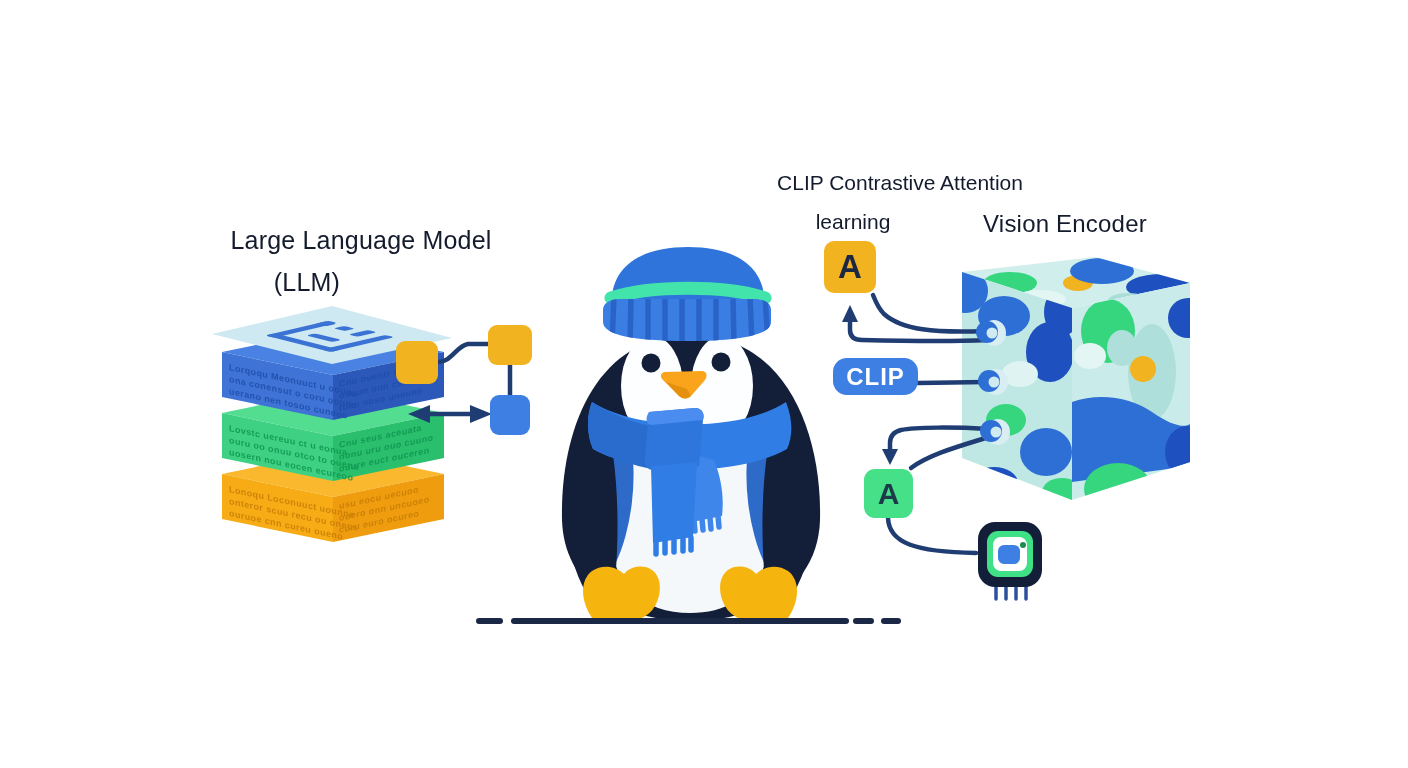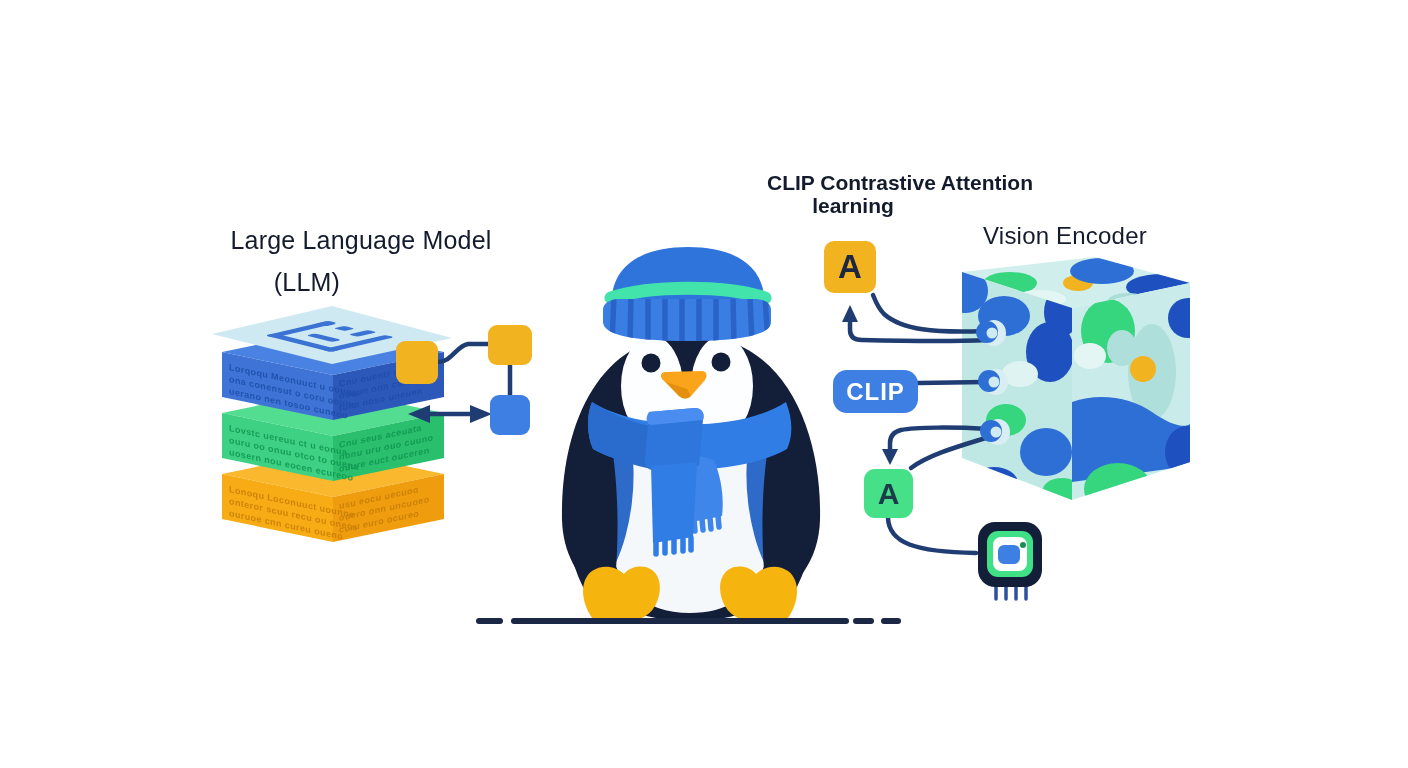--- a/index.html
+++ b/index.html
@@ -2,30 +2,30 @@
 <html><head>
 <meta charset="utf-8">
 <style>
   html,body{margin:0;padding:0;background:#ffffff;}
   .stage{position:relative;width:1408px;height:768px;background:#ffffff;overflow:hidden;
          font-family:"Liberation Sans", sans-serif;}
   .stage svg{position:absolute;left:0;top:0;}
   .heading{position:absolute;color:#141b2d;font-weight:400;text-align:center;letter-spacing:.2px;}
   .llm-title{left:200px;top:226px;width:322px;font-size:25px;}
   .llm-subtitle{left:247px;top:268px;width:120px;font-size:25px;text-align:center;}
-  .vision-title{left:965px;top:222px;width:200px;font-size:24px;}
+  .vision-title{left:965px;top:210px;width:200px;font-size:24px;}
   .clip-caption{position:absolute;left:765px;top:171px;width:270px;color:#141b2d;
-                font-size:21px;font-weight:700;text-align:center;line-height:23px;}
-  .clip-caption .shift{transform:translateX(-47px);}
+                font-size:21px;font-weight:400;text-align:center;line-height:23px;}
+  .clip-caption .shift{transform:translateX(-47px);margin-top:16px;}
   .badge{position:absolute;display:flex;align-items:center;justify-content:center;
          font-weight:700;box-sizing:border-box;}
   .token-a-top{left:824px;top:241px;width:52px;height:52px;background:#f2b321;
                border-radius:10px;color:#1c2742;font-size:33px;}
-  .clip-badge{left:833px;top:358px;width:85px;height:43px;background:#3d7fe3;
-              border-radius:14px;color:#ffffff;font-size:24px;letter-spacing:1px;margin-top:12px;}
+  .clip-badge{left:833px;top:358px;width:85px;height:37px;background:#3d7fe3;
+              border-radius:14px;color:#ffffff;font-size:24px;letter-spacing:1px;}
   .token-a-bottom{left:864px;top:469px;width:49px;height:49px;background:#45e087;
                   border-radius:11px;color:#1c3a4a;font-size:30px;}
   .face-text{font-size:9px;letter-spacing:.4px;font-weight:700;opacity:.85;}
 </style>
 </head>
 <body>
 
 <div class="stage">
 
 <svg width="1408" height="768" viewBox="0 0 1408 768">

